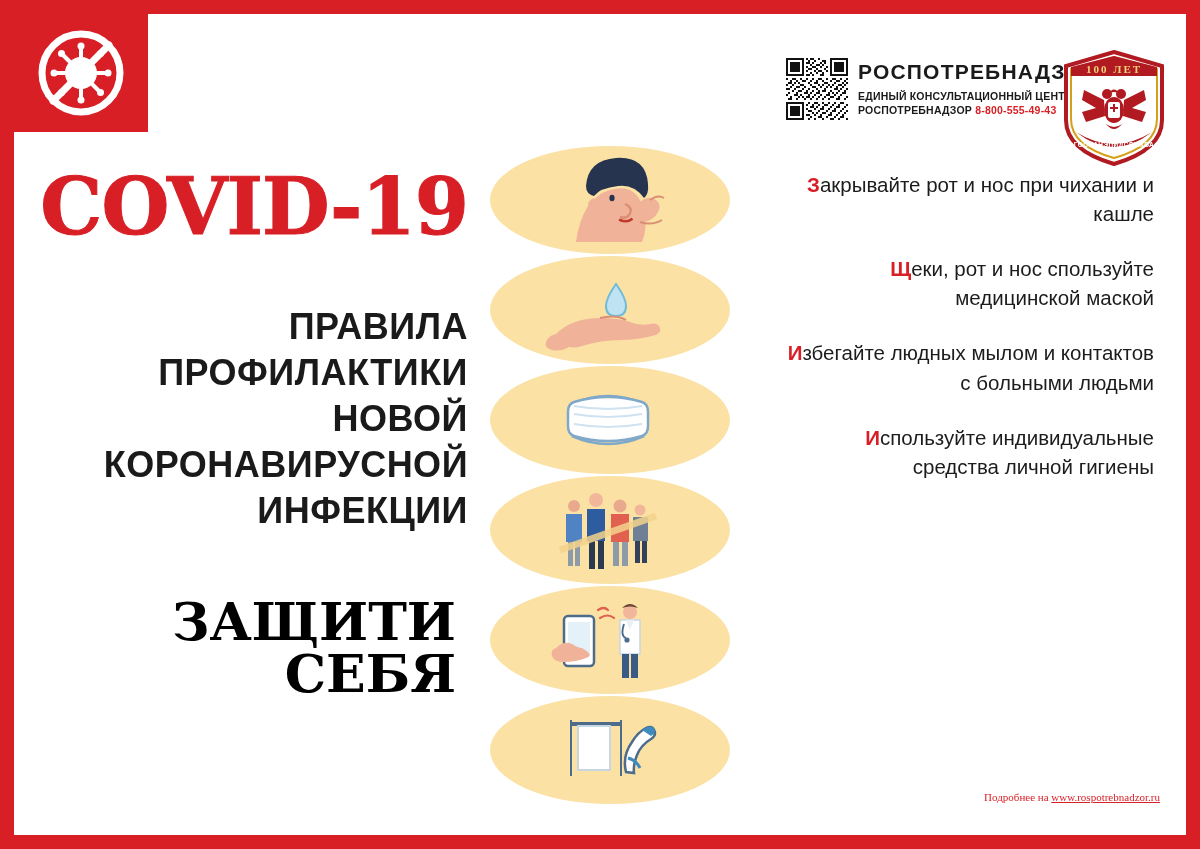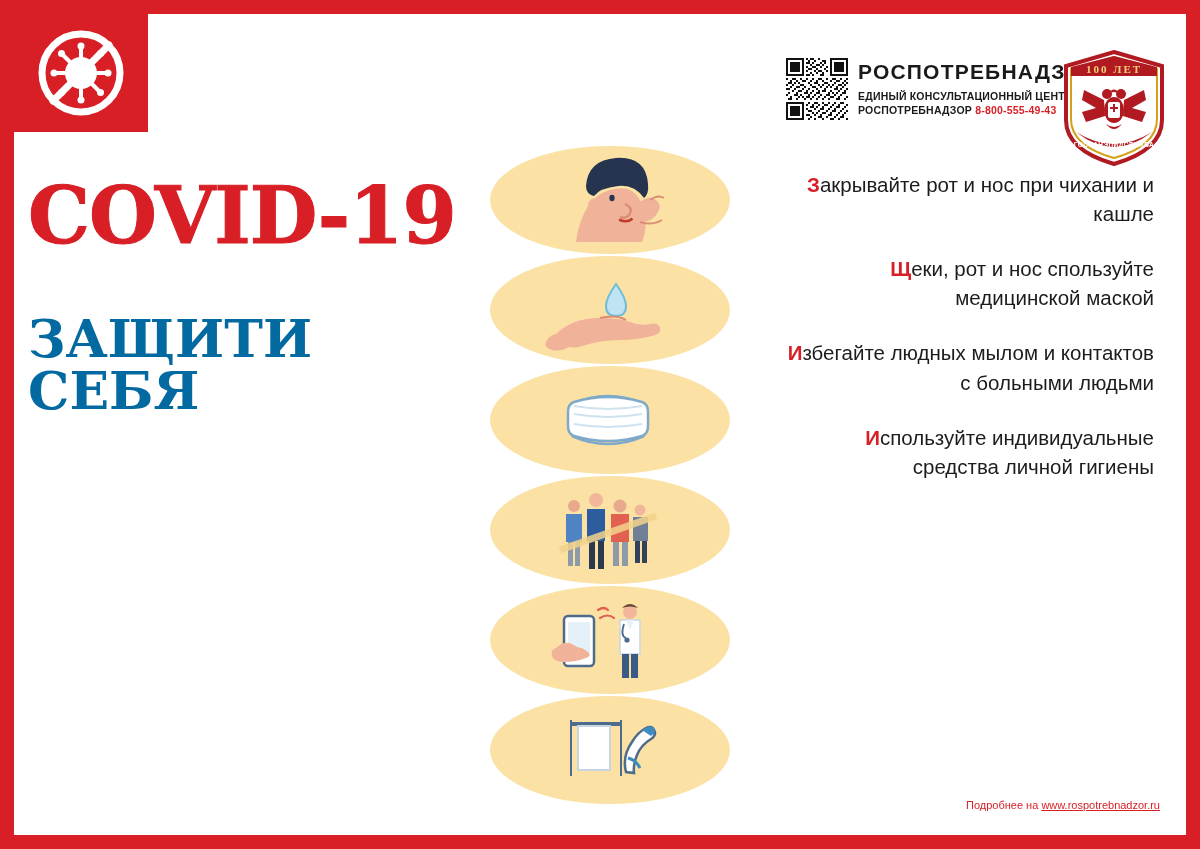--- a/index.html
+++ b/index.html
@@ -38,23 +38,23 @@
   .virus-circle {
     position: relative;
     width: 86px;
     height: 86px;
   }
 
   
   .left-col {
     position: absolute;
     left: 14px;
-    top: 163px;
+    top: 154px;
     width: 440px;
-    text-align: left;
+    text-align: right;
   }
   .covid-title {
     font-family: "DejaVu Serif", serif;
     font-weight: bold;
     font-size: 78px;
     letter-spacing: -1px;
     color: #d81f26;
     line-height: 1;
     margin: 0 0 58px 0;
     -webkit-text-stroke: 1px #d81f26;
@@ -65,23 +65,23 @@
     font-size: 36px;
     line-height: 1.28;
     color: #1a1a1a;
     margin: 0 0 62px 0;
     letter-spacing: 0.5px;
   }
   .protect-title {
     font-family: "DejaVu Serif", serif;
     font-weight: bold;
     font-size: 52px;
-    color: #0369a1;
+    color: #000000;
     letter-spacing: 0px;
-    margin: 0;
+    margin: 12px;
     line-height: 1;
   }
 
   
   .center-col {
     position: absolute;
     left: 476px;
     top: 132px;
     width: 250px;
   }
@@ -168,23 +168,24 @@
     right: 20px;
     top: 36px;
     width: 104px;
     height: 116px;
   }
 
   
   .footer {
     position: absolute;
     right: 26px;
-    bottom: 24px;
+    bottom: 32px;
     font-size: 11px;
     color: #d81f26;
+    font-family: Liberation Serif, serif;
   }
   .footer .url {
     text-decoration: underline;
   }
 </style>
 </head>
 <body>
 
 <div class="poster">
 
@@ -448,20 +449,21 @@
       </g>
       <rect x="46" y="52" width="12" height="16" rx="2" fill="#ffffff"></rect>
       <path d="M51 54 h2 v3 h3 v2 h-3 v3 h-2 v-3 h-3 v-2 h3 z" fill="#b01a20"></path>
       <path d="M14 82 Q52 112 90 82 Q52 106 14 82 Z" fill="#b01a20"></path>
       <text x="52" y="97" font-family="Liberation Sans, sans-serif" font-size="6.5" font-weight="bold" fill="#ffffff" text-anchor="middle" letter-spacing="0.4">ГОССАНЭПИДСЛУЖБА</text>
     </svg>
   </div>
 
   <div class="left-col">
     <div class="covid-title">COVID-19</div>
+    <div class="rules-title">ПРАВИЛА ПРОФИЛАКТИКИ НОВОЙ КОРОНАВИРУСНОЙ ИНФЕКЦИИ</div>
     <div class="protect-title">ЗАЩИТИ СЕБЯ</div>
   </div>
 
   <div class="center-col">
 
     <div class="ill-item">
       <div class="ell"></div>
       <svg class="ill-svg" width="240" height="108" viewBox="0 0 240 108">
         <path d="M86 96 q6 -44 34 -52 q26 -8 34 20 q4 18 -2 32 z" fill="#f0b39a"></path>
         <path d="M96 40 q2 -26 30 -28 q30 -2 32 26 q1 10 -4 14 q-10 -14 -26 -12 q-18 2 -24 10 q-8 -2 -8 -10 z" fill="#26344f"></path>

